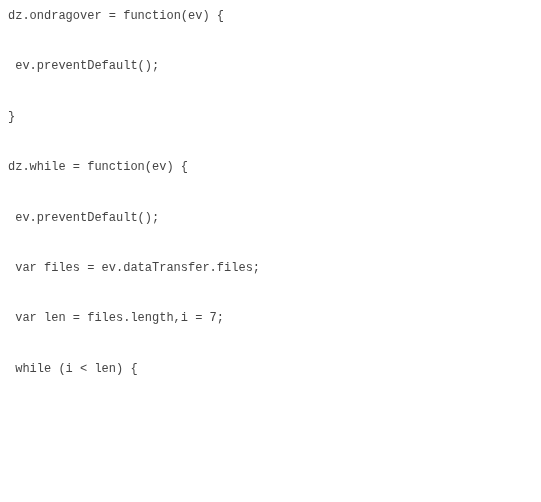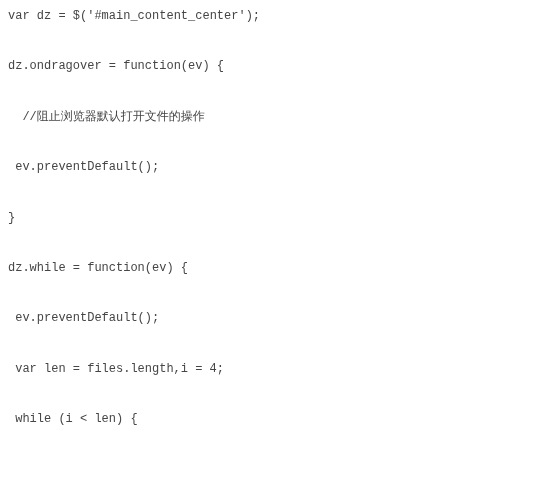--- a/index.html
+++ b/index.html
@@ -18,28 +18,28 @@
     font-family: inherit;
     white-space: pre;
   }
   .line { display: block; }
   .ind1 { padding-left: 1ch; }
   .ind2 { padding-left: 2ch; }
 </style>
 </head>
 <body>
 
-<pre><span class="line">var dz = $('#main_content_center');</span>
+<pre>
 <span class="line">dz.ondragover = function(ev) {</span>
-<span class="line ind2">//阻止浏览器默认打开文件的操作</span>
 <span class="line ind1">ev.preventDefault();</span>
 <span class="line">}</span>
 <span class="line">dz.while = function(ev) {</span>
 <span class="line ind1">ev.preventDefault();</span>
-<span class="line ind1">var len = files.length,i = 4;</span>
+<span class="line ind1">var files = ev.dataTransfer.files;</span>
+<span class="line ind1">var len = files.length,i = 7;</span>
 <span class="line ind1">while (i &lt; len) {</span>
 
 
 
 
 
 
 
 
 

